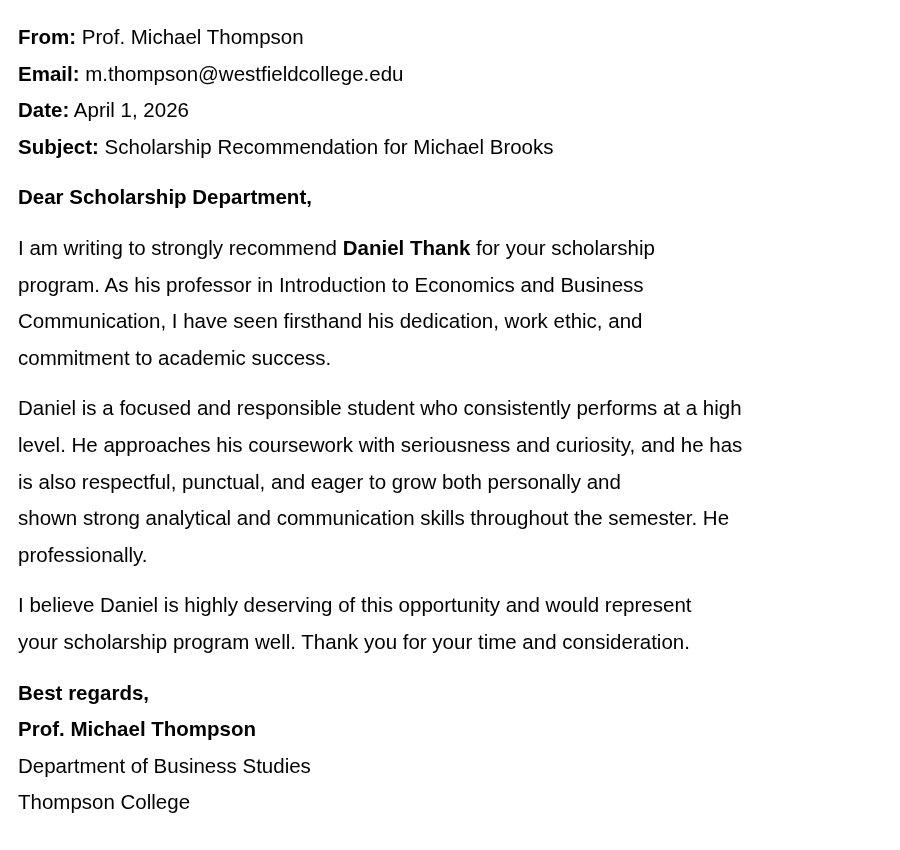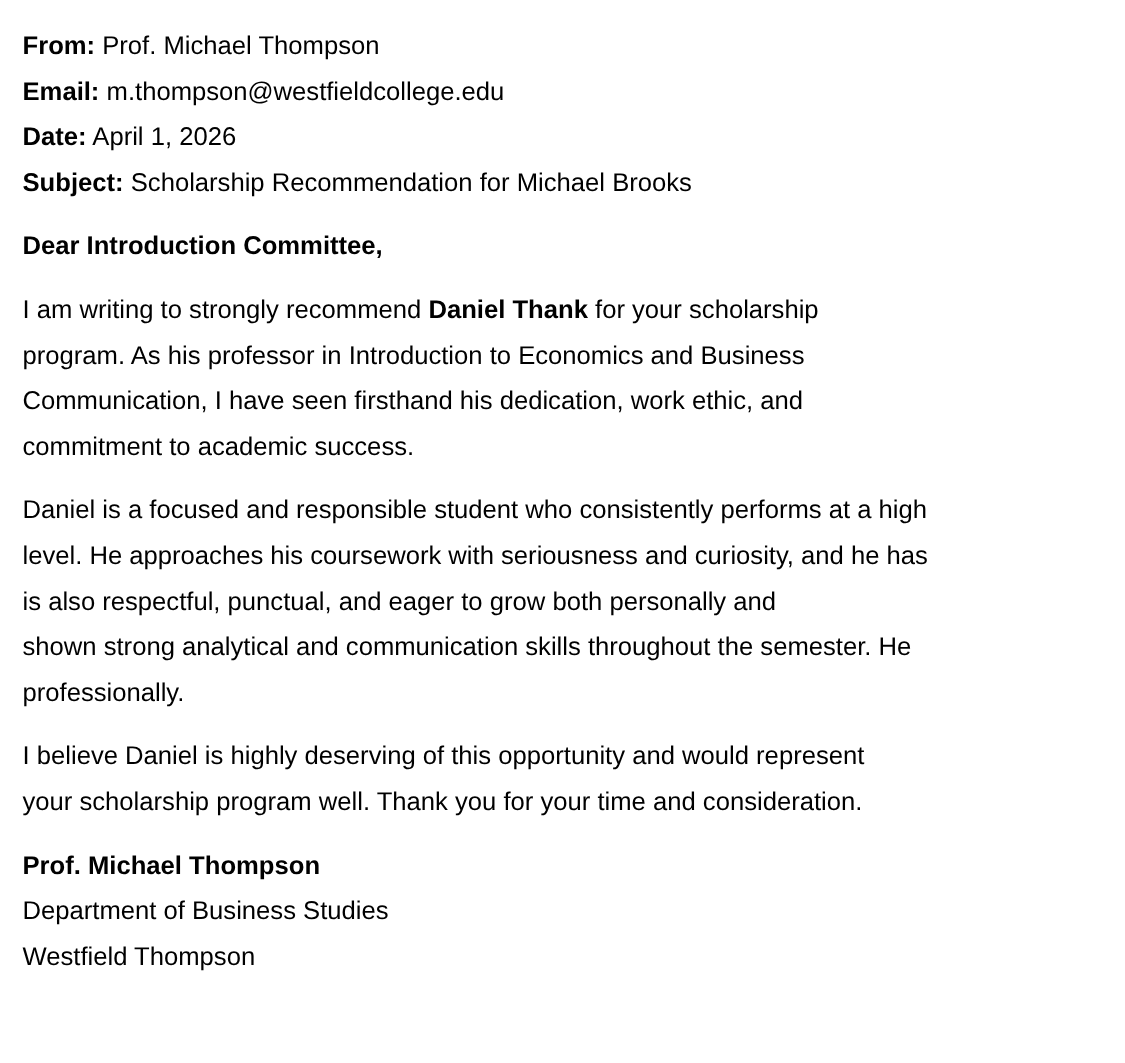--- a/index.html
+++ b/index.html
@@ -51,21 +51,21 @@
       <span class="b">Date:</span>
       <span>April 1, 2026</span>
     </div>
     <div class="ln">
       <span class="b">Subject:</span>
       <span>Scholarship Recommendation for Michael Brooks</span>
     </div>
   </div>
 
   <div class="block">
-    <div class="ln b">Dear Introduction Committee,</div>
+    <div class="ln b">Dear Scholarship Department,</div>
   </div>
 
   <div class="block">
     <div class="ln">
       <span>I am writing to strongly recommend</span>
       <span class="b">Daniel Thank</span>
       <span>for your scholarship</span>
     </div>
     <div class="ln">program. As his professor in Introduction to Economics and Business</div>
     <div class="ln">Communication, I have seen firsthand his dedication, work ethic, and</div>
@@ -79,18 +79,19 @@
     <div class="ln">shown strong analytical and communication skills throughout the semester. He</div>
     <div class="ln">professionally.</div>
   </div>
 
   <div class="block">
     <div class="ln">I believe Daniel is highly deserving of this opportunity and would represent</div>
     <div class="ln">your scholarship program well. Thank you for your time and consideration.</div>
   </div>
 
   <div class="block">
+    <div class="ln b">Best regards,</div>
     <div class="ln b">Prof. Michael Thompson</div>
     <div class="ln">Department of Business Studies</div>
-    <div class="ln">Westfield Thompson</div>
+    <div class="ln">Thompson College</div>
   </div>
 
 </div>
 
 </body></html>

